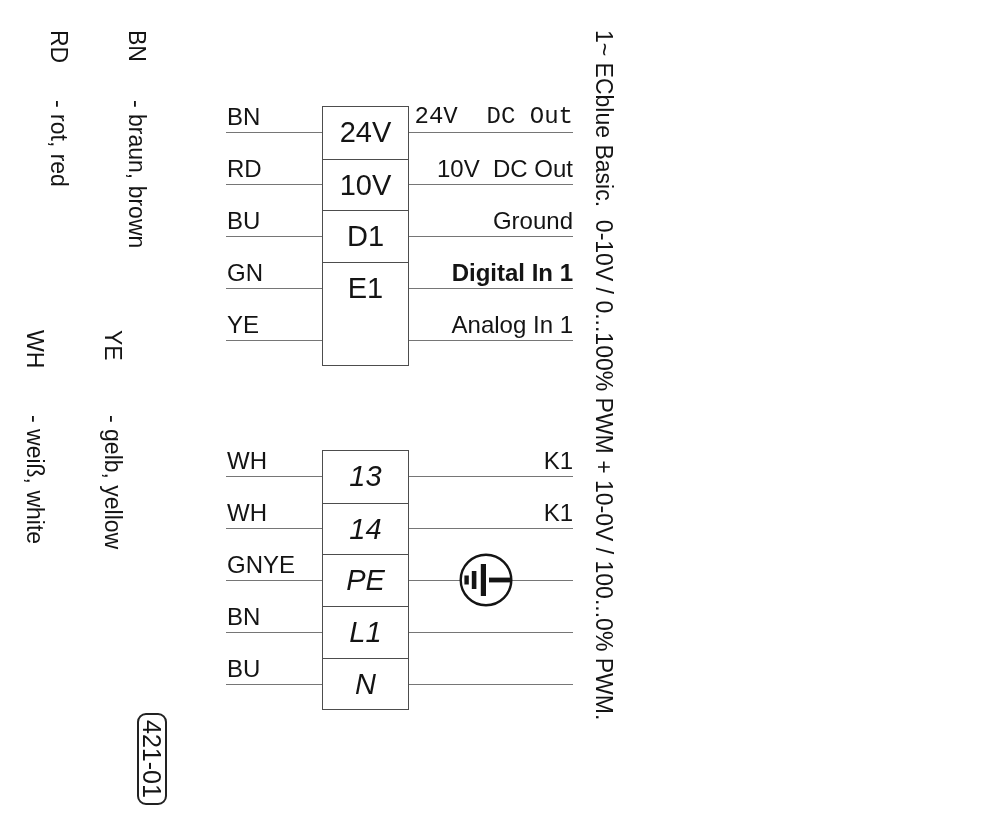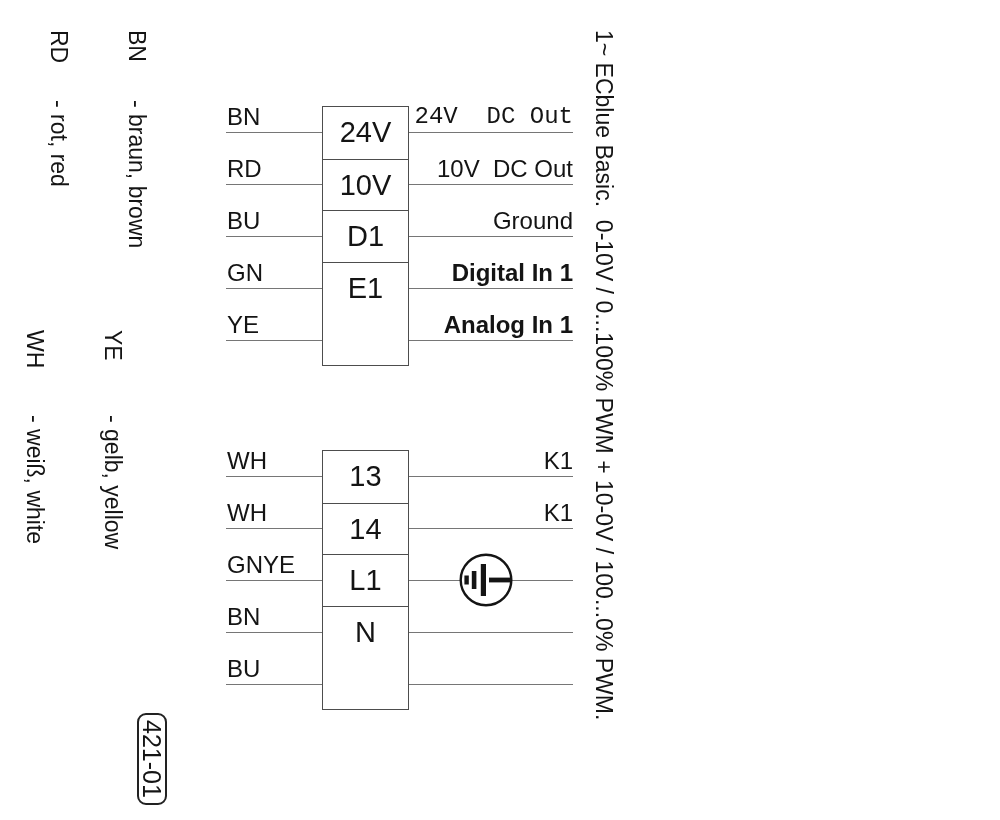--- a/index.html
+++ b/index.html
@@ -81,21 +81,21 @@
 <div class="wlabel" style="top:102px;">BN</div>
 <div class="wlabel" style="top:154px;">RD</div>
 <div class="wlabel" style="top:206px;">BU</div>
 <div class="wlabel" style="top:258px;">GN</div>
 <div class="wlabel" style="top:310px;">YE</div>
 
 <div class="rlabel" style="top:102px;font-family:Liberation Mono, monospace;">24V  DC Out</div>
 <div class="rlabel" style="top:154px;">10V  DC Out</div>
 <div class="rlabel" style="top:206px;">Ground</div>
 <div class="rlabel" style="top:258px;font-weight:bold;">Digital In 1</div>
-<div class="rlabel" style="top:310px;font-weight:bold;">Analog In 1</div>
+<div class="rlabel" style="top:310px;">Analog In 1</div>
 
 <div class="tblock" style="top:106px;">
   <div class="tcell">24V</div>
   <div class="tcell">10V</div>
   <div class="tcell">D1</div>
   <div class="tcell">E1</div>
 </div>
 
 <div class="wire" style="left:226px;top:476px;width:96px;"></div>
 <div class="wire" style="left:226px;top:528px;width:96px;"></div>
@@ -120,18 +120,19 @@
 <div class="rlabel" style="top:498px;">K1</div>
 
 <svg class="abs" style="left:458px;top:552px;" width="56" height="56" viewBox="0 0 56 56">
   <circle cx="28" cy="28" r="25.3" fill="#ffffff" stroke="#141414" stroke-width="2.4"></circle>
   <rect x="31" y="25.6" width="21" height="4.8" fill="#141414"></rect>
   <rect x="22.8" y="12" width="5.2" height="32" fill="#141414"></rect>
   <rect x="13.8" y="19" width="4.6" height="18" fill="#141414"></rect>
   <rect x="6.4" y="23.5" width="4.4" height="9" fill="#141414"></rect>
 </svg>
 
-<div class="tblock" style="top:450px;">
+<div class="tblock" style="top:450px;font-style:italic;">
   <div class="tcell">13</div>
   <div class="tcell">14</div>
+  <div class="tcell">PE</div>
   <div class="tcell">L1</div>
   <div class="tcell">N</div>
 </div>
 
 </body></html>

